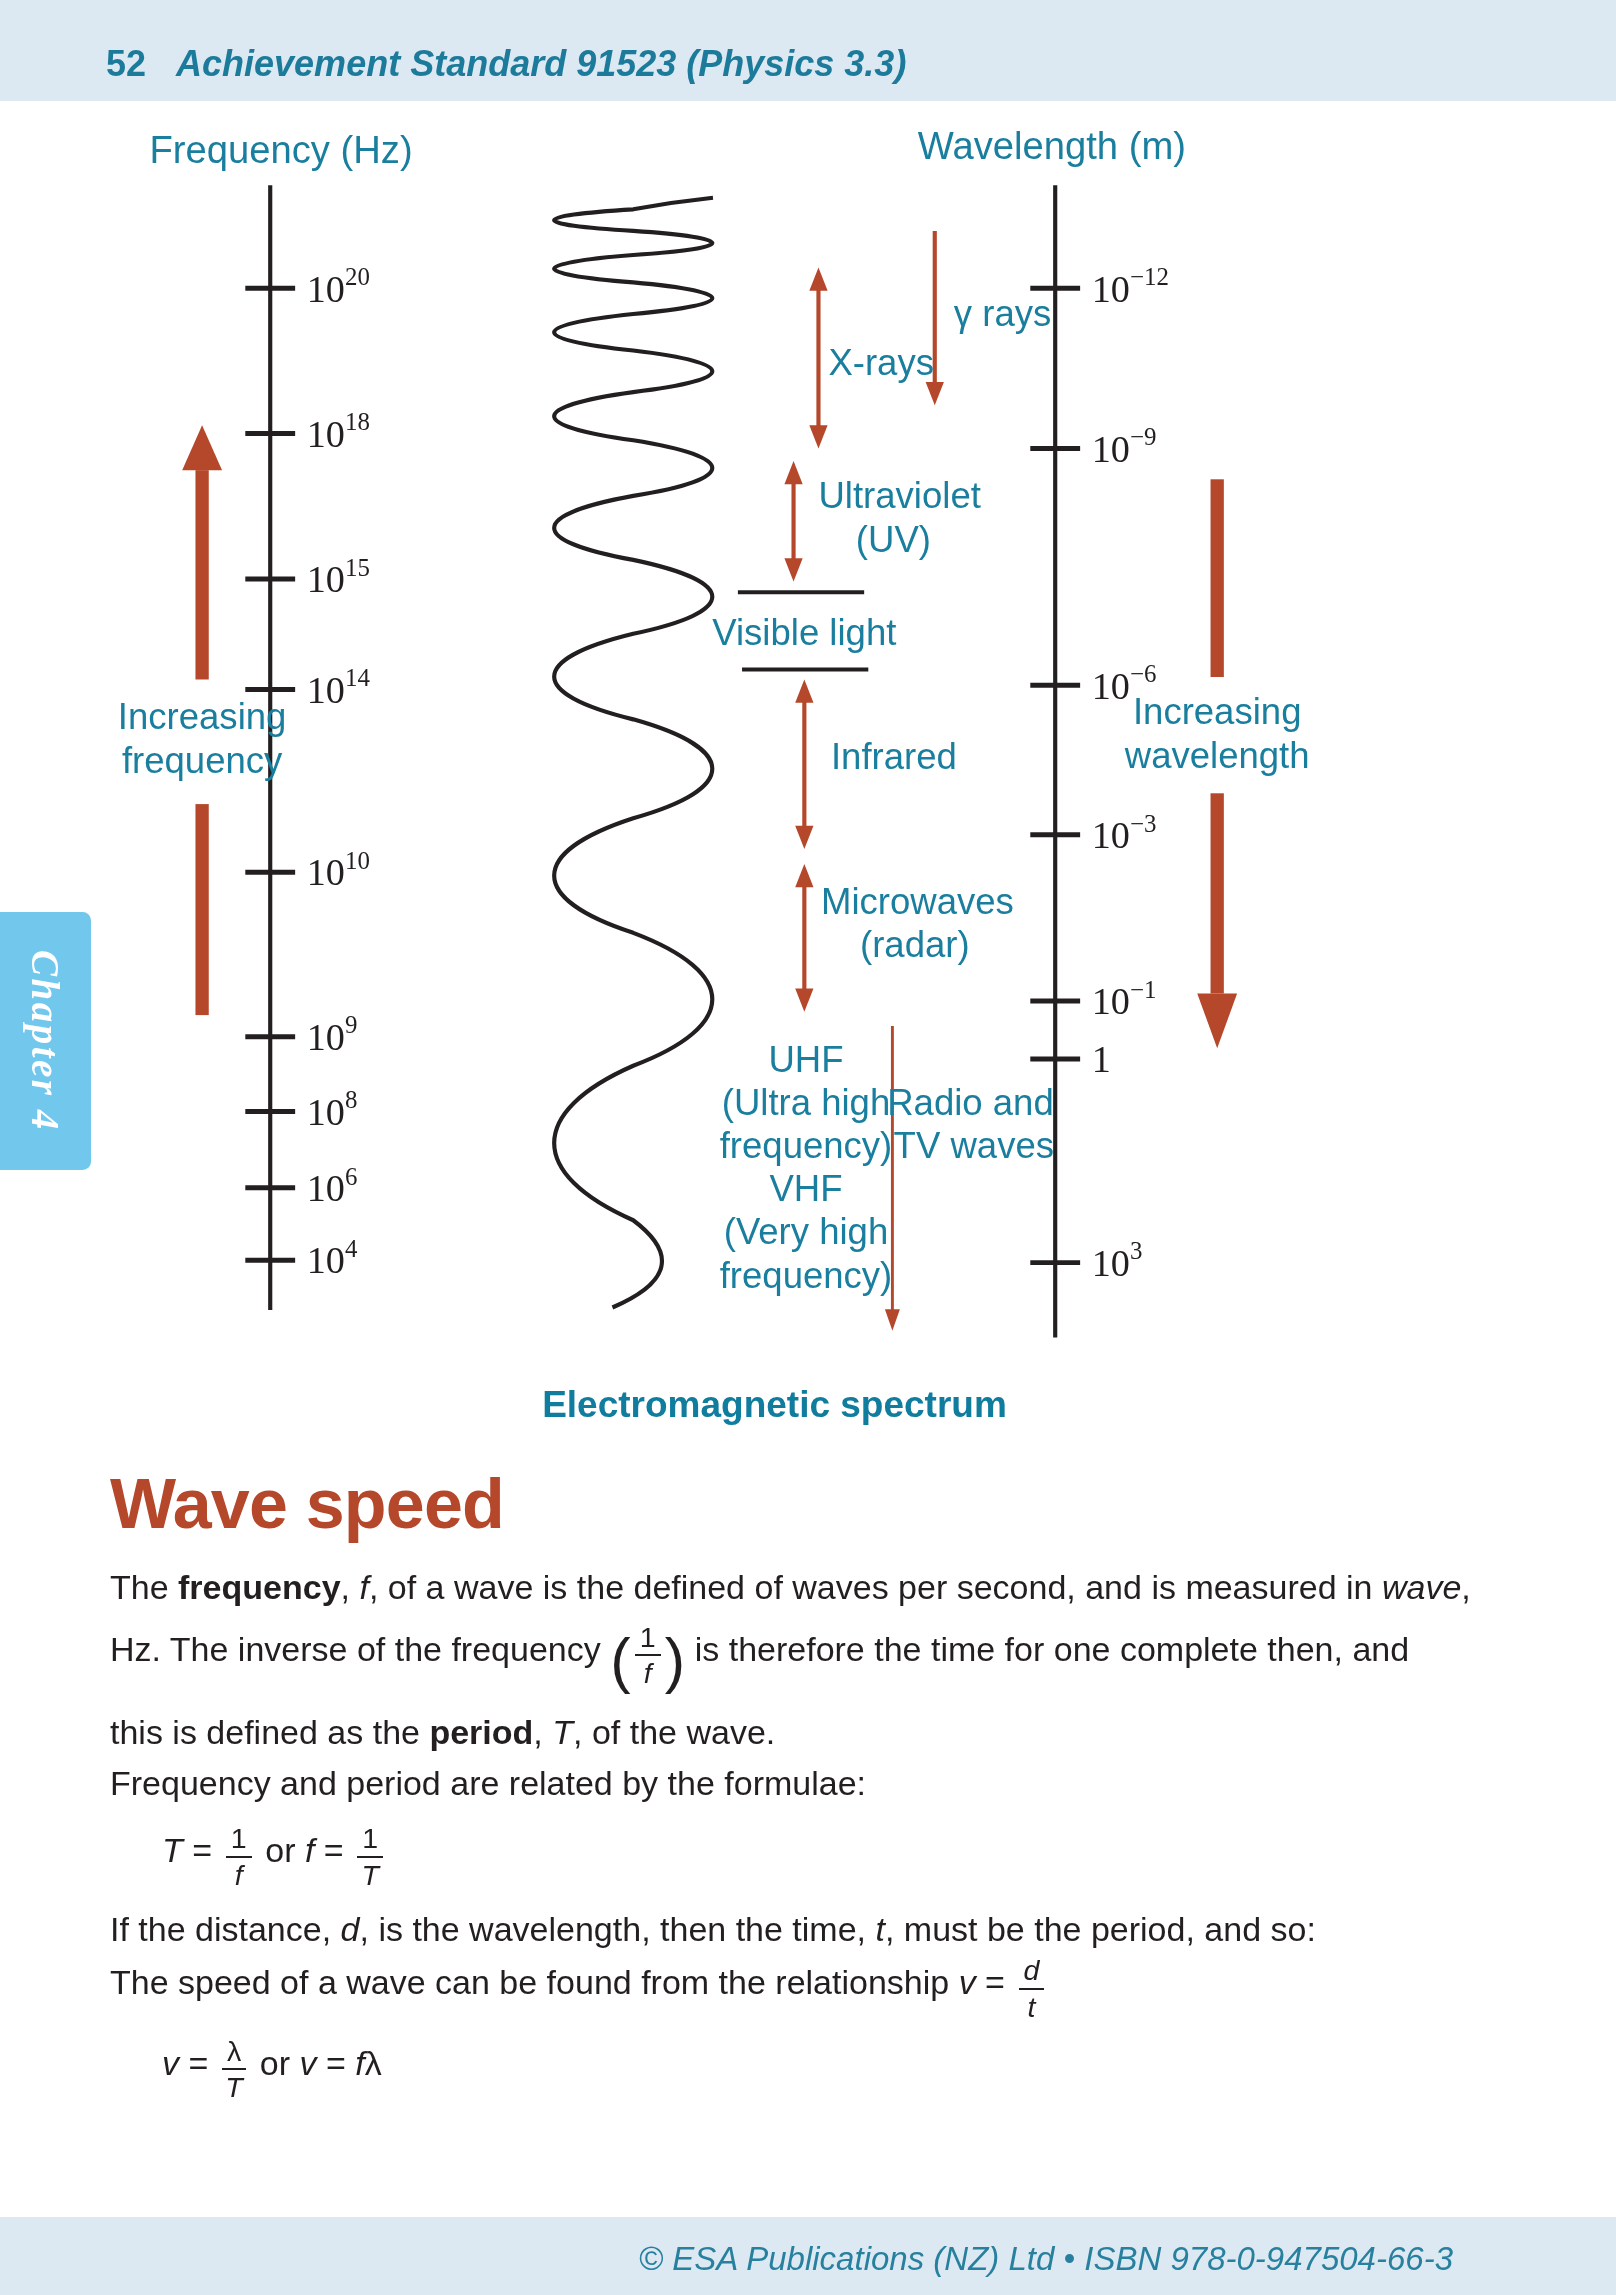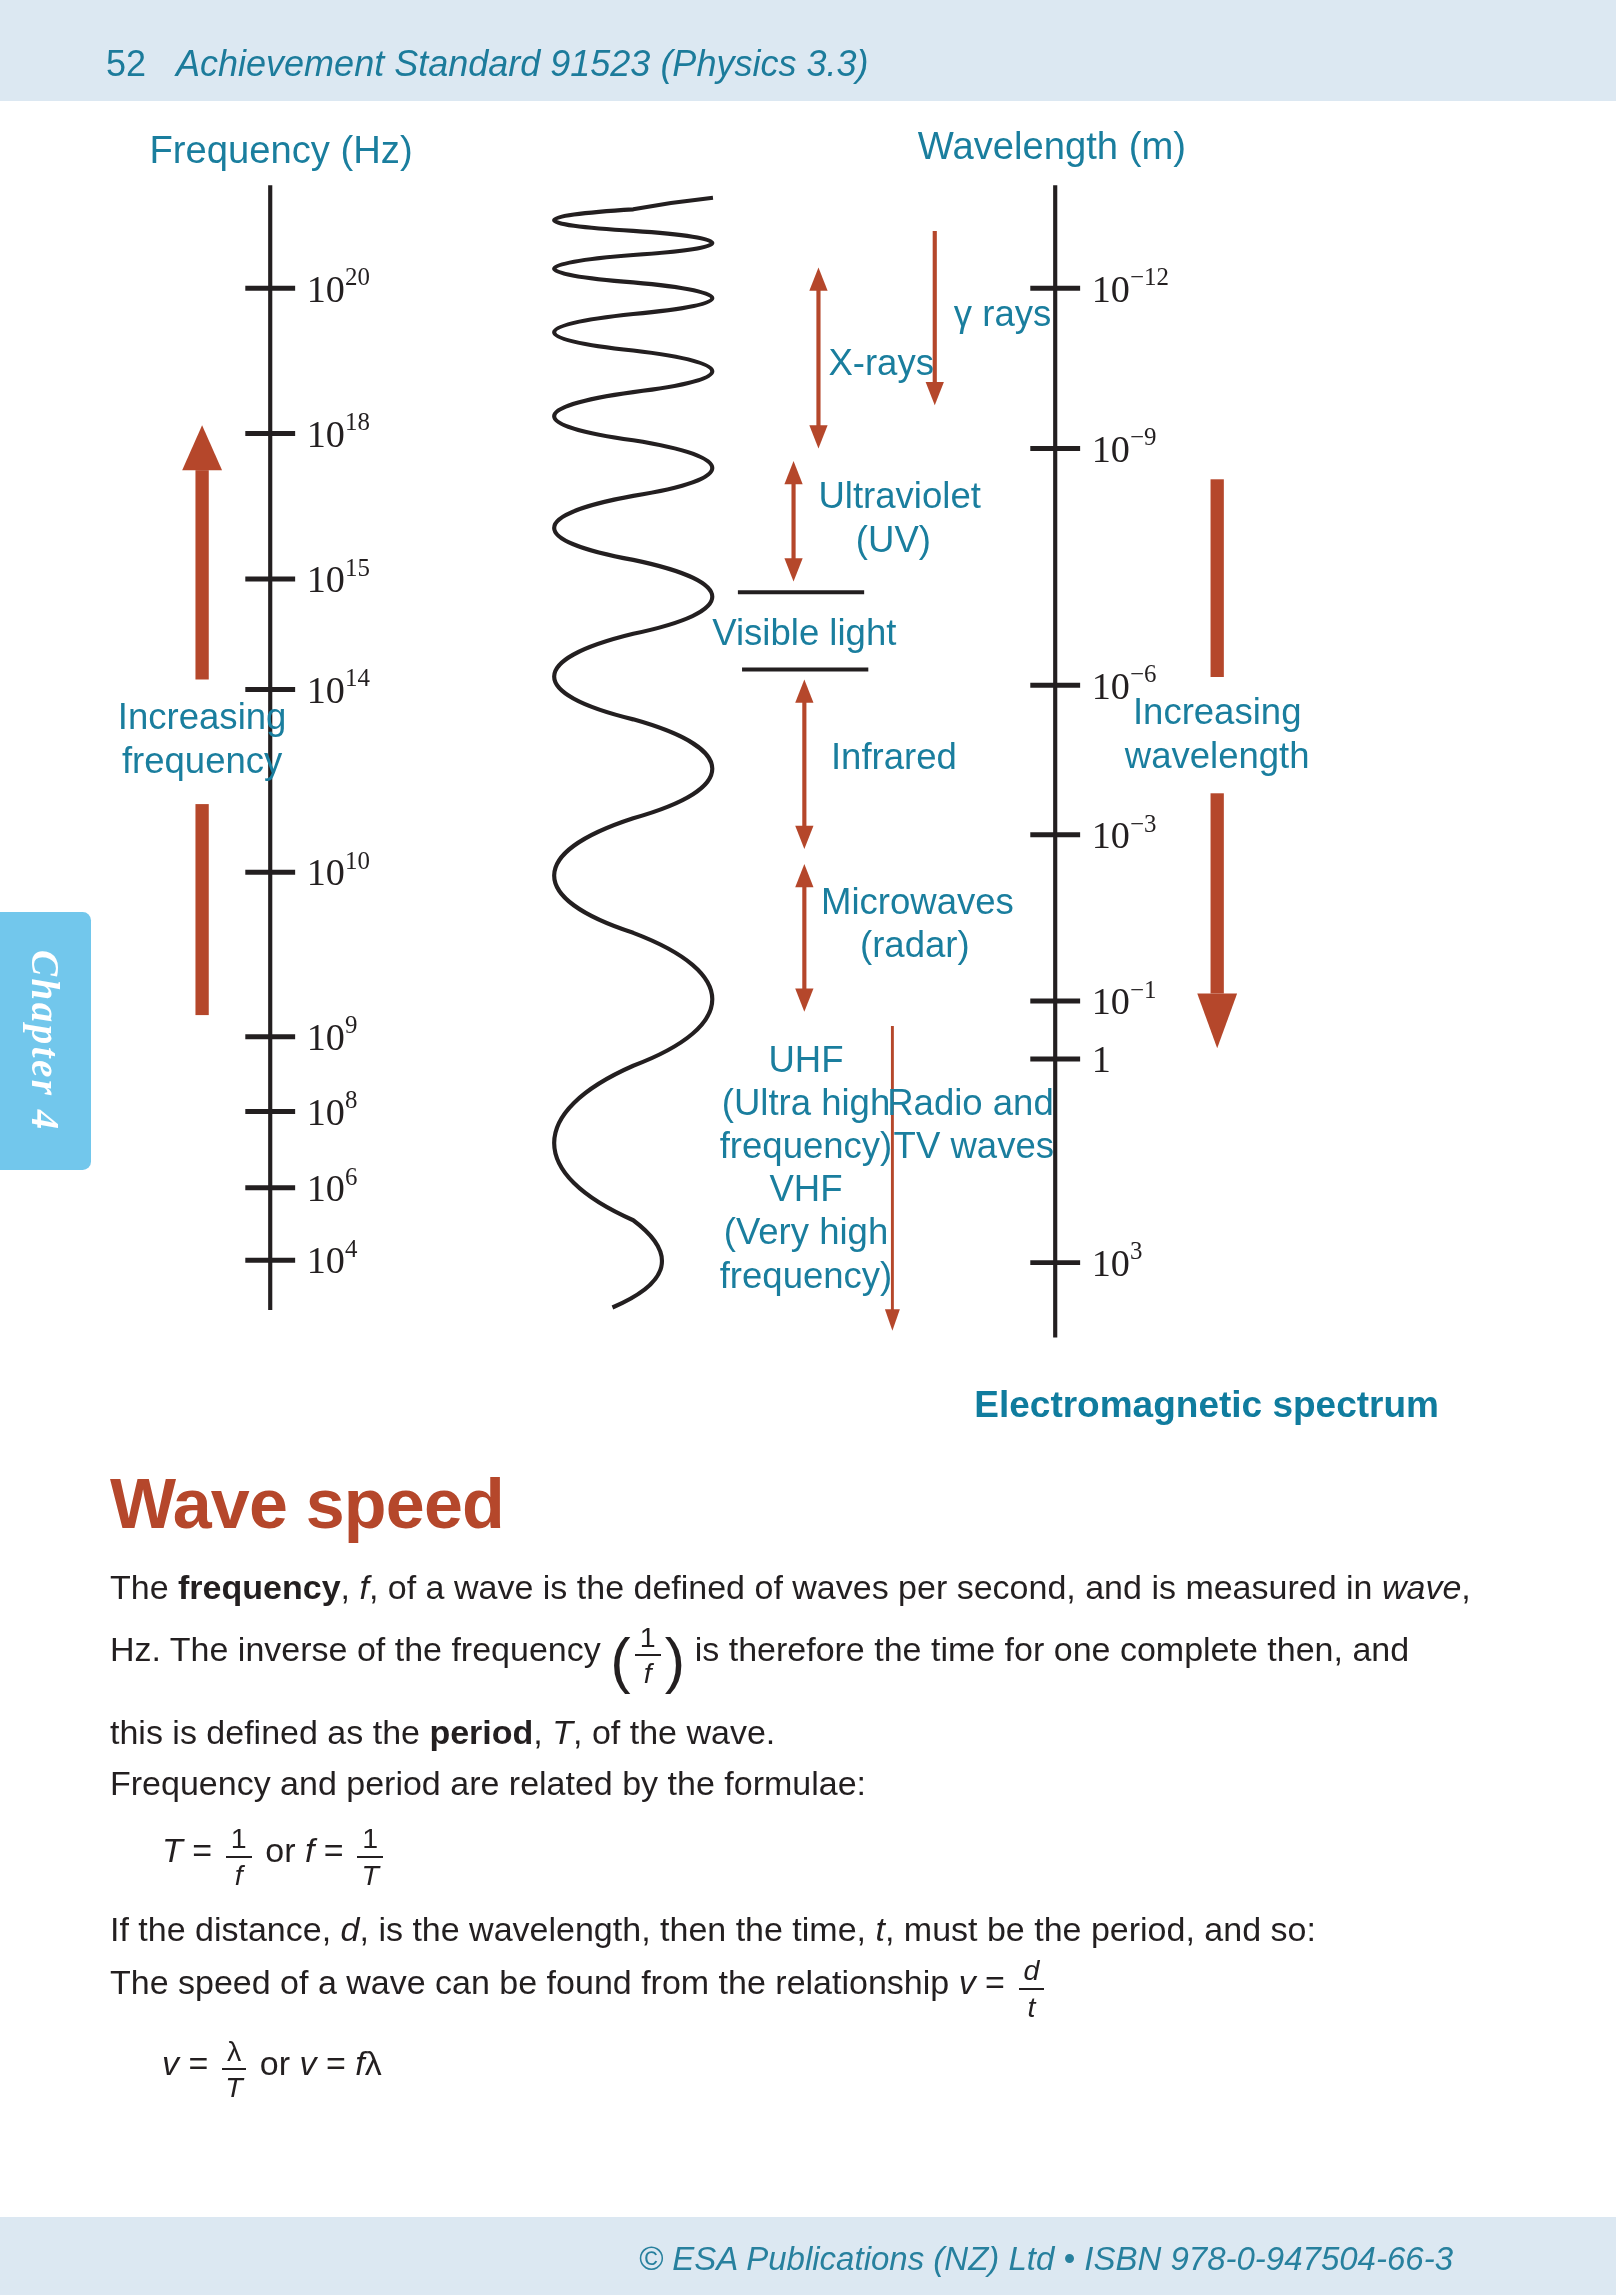--- a/index.html
+++ b/index.html
@@ -1,34 +1,34 @@
 <!DOCTYPE html>
 <html style="font-size:13.3px"><head>
 <meta charset="utf-8">
 <style>
   html,body{margin:0;padding:0;background:#888}
   .page{position:relative;width:1617px;height:2295px;background:#ffffff;overflow:hidden;
         font-family:"Liberation Sans",sans-serif;color:#231f20}
   .band{position:absolute;left:0;width:100%;background:var(--bandbg,#dce8f2)}
   .header-band{top:0;height:101px}
-  .header-inner{padding:43px 8px 0 106px;font-size:36px;color:var(--hteal,#1c7b9b);font-weight:normal;font-style:italic}
+  .header-inner{padding:43px 8px 0 106px;font-size:36px;color:var(--hteal,#1c7b9b);font-weight:bold;font-style:italic}
   .pageno{font-style:normal;margin-right:30px}
   .footer-band{top:2217px;height:79px}
   .footer-inner{padding:23px 164px 0 0;text-align:right;font-style:italic;font-size:33px;color:var(--fteal,#27809e)}
   .chapter-tab{position:absolute;left:0;top:912px;width:91px;height:258px;background:var(--tabblue,#72c7ec);
                border-radius:0 8.3px 8.3px 0;display:flex;align-items:center;justify-content:center}
   .chapter-tab span{writing-mode:vertical-rl;font-family:"Liberation Serif",serif;font-style:italic;
                     font-weight:bold;font-size:39px;color:#ffffff;letter-spacing:2.5px}
   .spectrum{position:absolute;left:0;top:0}
   .ink{stroke:#231f20;stroke-width:5;fill:none}
   .tick{stroke-width:6}
   .ax-title{fill:var(--teal,#1a7e9e);font-size:46px}
   .tick-label{font-family:"Liberation Serif",serif;font-size:46px;fill:#231f20}
   .band-label{fill:var(--teal,#1a7e9e);font-size:44px}
-  .caption{position:absolute;left:110px;top:1384px;width:1329px;text-align:right;
+  .caption{position:absolute;left:110px;top:1384px;width:1329px;text-align:center;
            font-size:37px;font-weight:bold;color:var(--capteal,#107c9e)}
   .section{position:absolute;left:110px;top:1464px;width:1412px}
   .section h1{font-size:70px;color:var(--rust,#b5492a);margin:0 0 18px 0;font-weight:bold;letter-spacing:-0.8px}
   .bodyline{font-size:34px;line-height:1.52;white-space:nowrap}
   .formula{font-size:34px;margin:13.3px 0 13.3px 52px;white-space:nowrap}
   .b{font-weight:bold}
   .i{font-style:italic}
   .frac{display:inline-block;vertical-align:-0.78em;text-align:center;font-size:0.84em;line-height:1.08;margin:0 4.2px}
   .frac .num{display:block;border-bottom:2.5px solid #231f20;padding:0 5px 1.7px}
   .frac .den{display:block;padding-top:1.7px}

